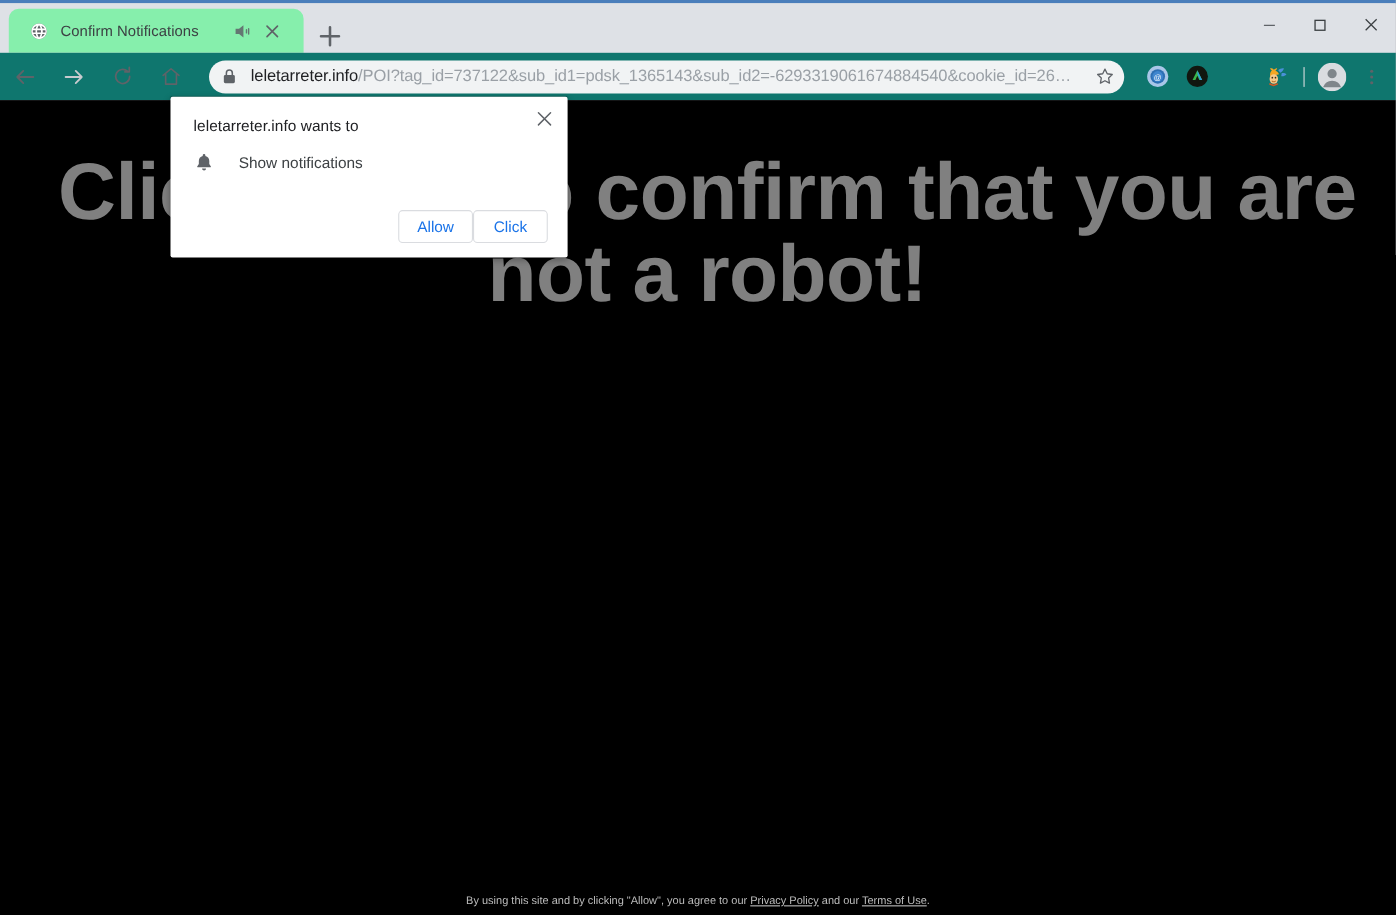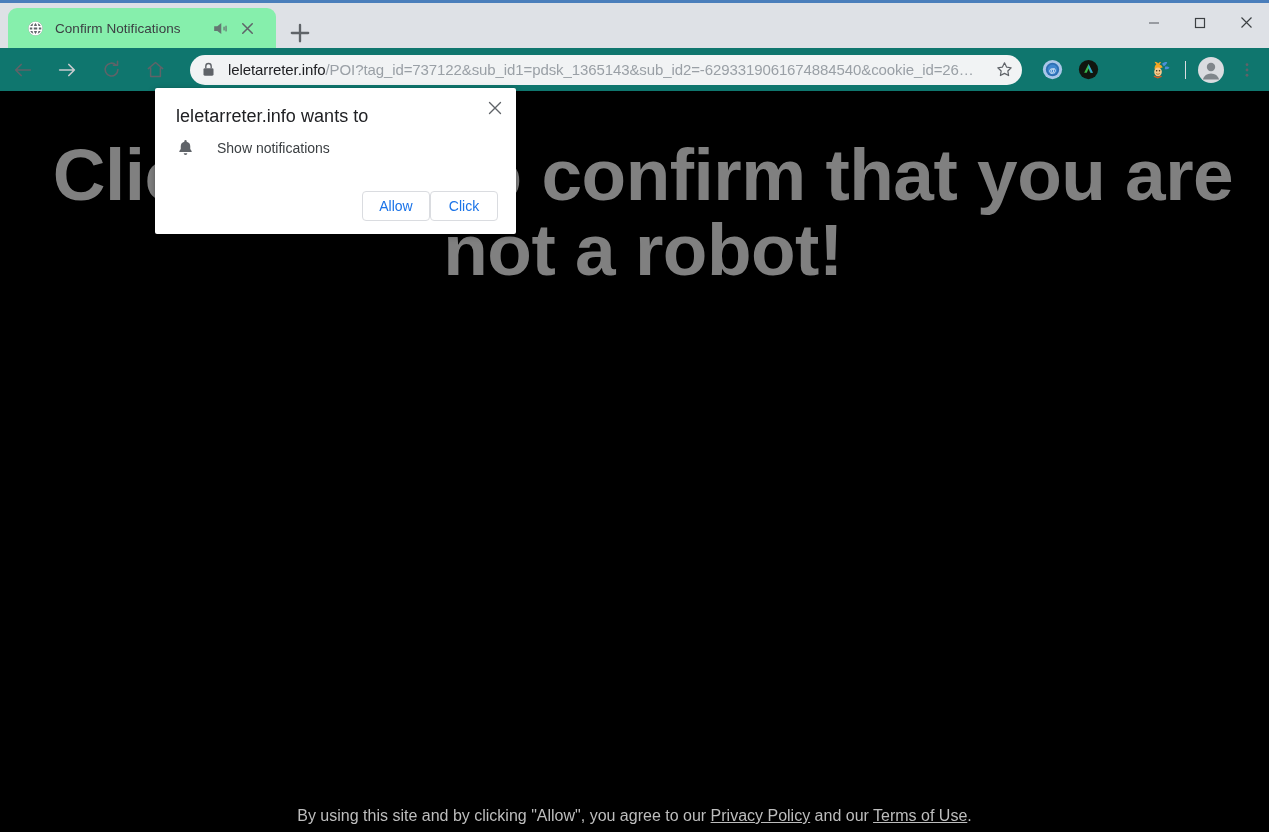--- a/index.html
+++ b/index.html
@@ -229,21 +229,21 @@
     color: #808080;
     letter-spacing: -0.5px;
     white-space: normal;
   }
   .page-footer {
     position: absolute;
     bottom: 7px;
     left: 0;
     width: 1269px;
     text-align: center;
-    font-size: 16px;
+    font-size: 10px;
     color: #bdbdbd;
   }
   .page-footer a {
     color: #bdbdbd;
     text-decoration: underline;
   }
 
   
   .perm-dialog {
     position: absolute;
@@ -262,21 +262,21 @@
     right: 8px;
     width: 26px; height: 26px;
     display: flex;
     align-items: center;
     justify-content: center;
   }
   .perm-title {
     position: absolute;
     top: 18px;
     left: 21px;
-    font-size: 18px;
+    font-size: 14px;
     color: #202124;
     letter-spacing: 0.05px;
   }
   .perm-row {
     position: absolute;
     top: 50px;
     left: 21px;
     display: flex;
     align-items: center;
   }

